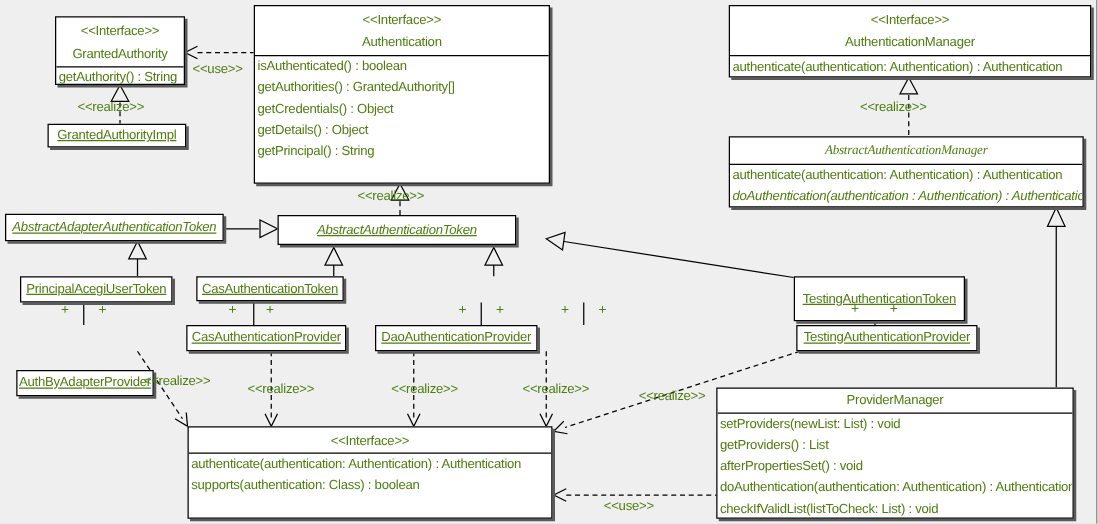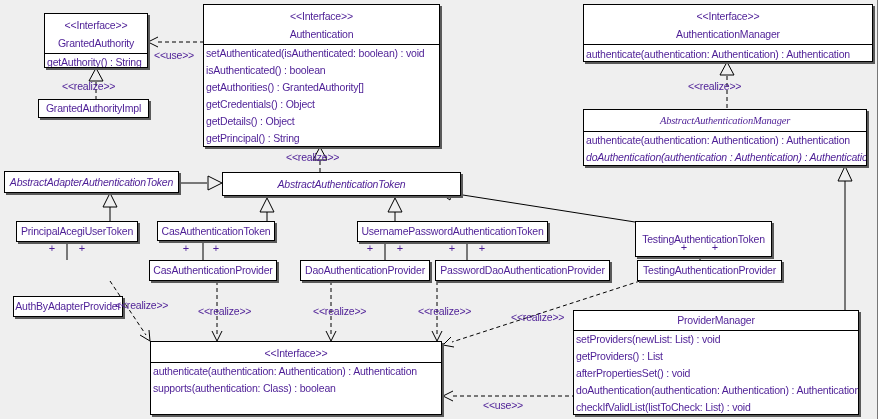--- a/index.html
+++ b/index.html
@@ -1,29 +1,29 @@
 <!DOCTYPE html>
 <html><head>
 <meta charset="utf-8">
 <style>
   html,body{margin:0;padding:0;background:#dcdcdc;}
   .stage{
     position:relative;width:878px;height:419px;background:#efefef;
-    overflow:hidden;font-family:"Liberation Sans",sans-serif;color:#4c1d95;
+    overflow:hidden;font-family:"Liberation Sans",sans-serif;color:#4d7c0f;
     border-right:1px solid #777;box-sizing:border-box;
   }
   .uml-box{
     position:absolute;background:#fff;border:1px solid #000;
     box-shadow:2px 2px 0 #5a5a5a;box-sizing:border-box;
     font-size:10.5px;letter-spacing:-0.2px;line-height:17px;overflow:hidden;
   }
   .uml-box .hdr{border-bottom:1px solid #000;text-align:center;}
   .uml-box .stereo{line-height:18px;padding-top:2px;}
   .uml-box .cname{line-height:19px;}
-  .uml-box.simple{display:flex;align-items:center;justify-content:center;text-align:center;}
+  .uml-box.simple{display:flex;align-items:center;justify-content:center;text-align:center;text-decoration:underline;}
   .uml-box .m{padding-left:2px;white-space:nowrap;overflow:hidden;line-height:17px;}
   .uml-box.tall-m .m{line-height:19px;}
   .abstract-name{font-style:italic;}
   .italic{font-style:italic;}
   .lbl{
     position:absolute;font-size:10.5px;letter-spacing:-0.2px;white-space:nowrap;
   }
   .plus{
     position:absolute;font-size:11px;transform:translate(-50%,-50%);
   }
@@ -101,21 +101,20 @@
 
   <div class="uml-box simple" style="left:38px;top:99px;width:111px;height:19px;">
     <div class="cname">GrantedAuthorityImpl</div>
   </div>
 
   <div class="uml-box" style="left:203px;top:4px;width:237px;height:143px;">
     <div class="hdr">
       <div class="stereo">&lt;&lt;Interface&gt;&gt;</div>
       <div class="cname">Authentication</div>
     </div>
-    <div class="m">setAuthenticated(isAuthenticated: boolean) : void</div>
     <div class="m">isAuthenticated() : boolean</div>
     <div class="m">getAuthorities() : GrantedAuthority[]</div>
     <div class="m">getCredentials() : Object</div>
     <div class="m">getDetails() : Object</div>
     <div class="m">getPrincipal() : String</div>
   </div>
 
   <div class="uml-box tall-m" style="left:583px;top:4px;width:290px;height:58px;">
     <div class="hdr">
       <div class="stereo">&lt;&lt;Interface&gt;&gt;</div>
@@ -129,48 +128,42 @@
       <div class="cname abstract-name" style="line-height:21px;font-family:Liberation Serif, serif;">AbstractAuthenticationManager</div>
     </div>
     <div class="m">authenticate(authentication: Authentication) : Authentication</div>
     <div class="m italic">doAuthentication(authentication : Authentication) : Authentication</div>
   </div>
 
   <div class="uml-box simple" style="left:4px;top:171px;width:175px;height:22px;">
     <div class="cname abstract-name">AbstractAdapterAuthenticationToken</div>
   </div>
 
-  <div class="uml-box simple" style="left:222px;top:172px;width:239px;height:24px;">
+  <div class="uml-box simple" style="left:222px;top:172px;width:191px;height:24px;">
     <div class="cname abstract-name">AbstractAuthenticationToken</div>
   </div>
 
   <div class="uml-box simple" style="left:16px;top:221px;width:122px;height:21px;">
     <div class="cname">PrincipalAcegiUserToken</div>
   </div>
   <div class="uml-box simple" style="left:157px;top:221px;width:118px;height:20px;">
     <div class="cname">CasAuthenticationToken</div>
   </div>
-  <div class="uml-box simple" style="left:357px;top:221px;width:191px;height:21px;">
-    <div class="cname">UsernamePasswordAuthenticationToken</div>
-  </div>
   <div class="uml-box simple" style="left:635px;top:221px;width:137px;height:36px;">
     <div class="cname">TestingAuthenticationToken</div>
   </div>
 
   <div class="uml-box simple" style="left:13px;top:260px;width:110px;height:21px;margin-top:36px;">
     <div class="cname">AuthByAdapterProvider</div>
   </div>
   <div class="uml-box simple" style="left:149px;top:260px;width:128px;height:21px;">
     <div class="cname">CasAuthenticationProvider</div>
   </div>
   <div class="uml-box simple" style="left:300px;top:260px;width:130px;height:21px;">
     <div class="cname">DaoAuthenticationProvider</div>
-  </div>
-  <div class="uml-box simple" style="left:435px;top:260px;width:175px;height:21px;">
-    <div class="cname">PasswordDaoAuthenticationProvider</div>
   </div>
   <div class="uml-box simple" style="left:637px;top:260px;width:145px;height:21px;">
     <div class="cname">TestingAuthenticationProvider</div>
   </div>
 
   <div class="uml-box" style="left:150px;top:341px;width:292px;height:74px;">
     <div class="hdr">
       <div class="stereo">&lt;&lt;Interface&gt;&gt;</div>
     </div>
     <div class="m">authenticate(authentication: Authentication) : Authentication</div>

